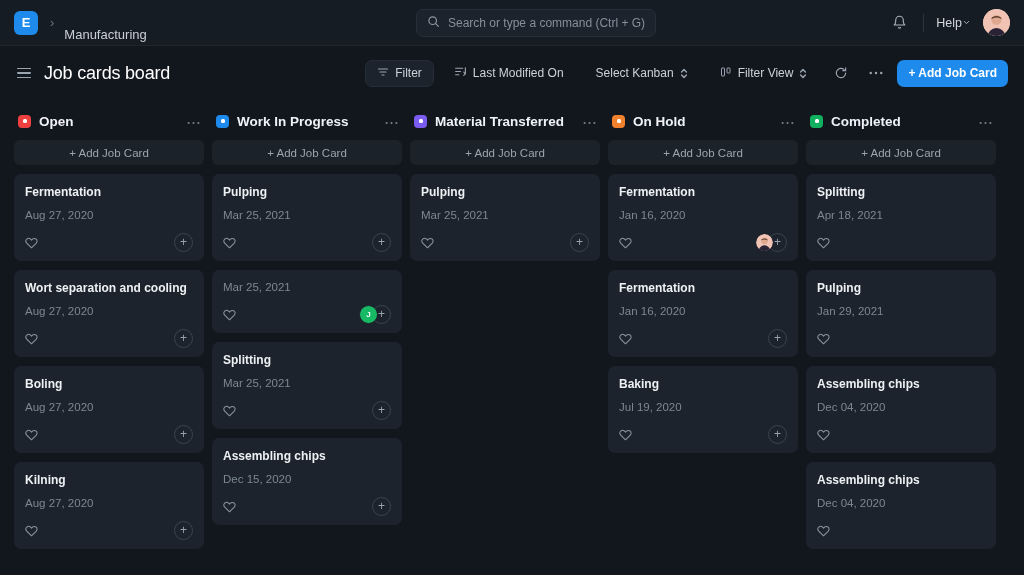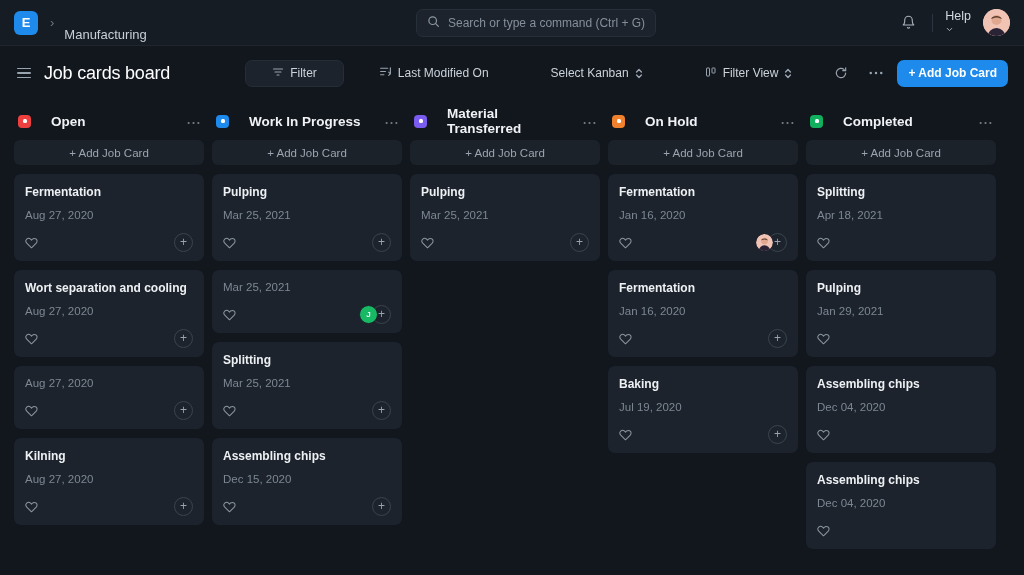--- a/index.html
+++ b/index.html
@@ -58,21 +58,21 @@
     display: flex; align-items: center; gap: 12px;
   }
   .icon-btn {
     width: 24px; height: 24px;
     display: flex; align-items: center; justify-content: center;
     color: #aab3bd; cursor: pointer;
   }
   .nav-divider { width: 1px; height: 18px; background: #2c3440; }
   .help-btn {
     display: flex; align-items: flex-start; 
-    font-size: 12.5px; color: #d2d8de; cursor: pointer; flex-direction: column;
+    font-size: 12.5px; color: #d2d8de; cursor: pointer;
   }
   .avatar-nav {
     width: 27px; height: 27px; border-radius: 50%;
     overflow: hidden; flex: 0 0 auto;
     background: #f0c3b4;
   }
 
   
   .page-header {
     height: 54px;
@@ -84,21 +84,21 @@
   .hamburger span { display: block; width: 14px; height: 1.6px; background: #9aa4b0; border-radius: 1px; }
   .page-title { font-size: 18px; font-weight: normal; color: #fff; letter-spacing: -0.2px; }
 
   .toolbar { margin-left: auto; display: flex; align-items: center; gap: 8px; }
   .tb-btn {
     height: 27px;
     background: #1c232c;
     border: 1px solid #252d37;
     border-radius: 7px;
     display: flex; align-items: center; gap: 6px;
-    padding: 0 26px;
+    padding: 0 11px;
     font-size: 12px; color: #cbd2d9; cursor: pointer;
     white-space: nowrap;
   }
   .tb-btn.plain { background: transparent; border-color: transparent; }
   .tb-icon-only { width: 27px; padding: 0; justify-content: center; }
   .tb-primary {
     height: 27px; background: #1d8aec; border: none; border-radius: 7px;
     display: flex; align-items: center; gap: 5px; padding: 0 11px;
     font-size: 12px; font-weight: bold; color: #fff; cursor: pointer;
     white-space: nowrap;
@@ -109,21 +109,21 @@
   .board {
     display: flex;
     gap: 8px;
     padding: 6px 14px 0 14px;
     align-items: flex-start;
     height: calc(575px - 46px - 54px);
   }
   .column { width: 190px; flex: 0 0 190px; }
 
   .col-head {
-    display: flex; align-items: center; gap: 20px;
+    display: flex; align-items: center; gap: 8px;
     padding: 6px 4px 10px 4px;
     height: 34px;
   }
   .col-dot { width: 13px; height: 13px; border-radius: 4px;
     display: flex; align-items: center; justify-content: center; flex: 0 0 auto; }
   .col-dot i { width: 4px; height: 4px; border-radius: 1.5px; background: #fff; display: block; }
   .col-title { font-size: 13.5px; font-weight: bold; color: #f0f2f5; }
   .col-menu { margin-left: auto; color: #79828e; font-size: 13px; letter-spacing: 1px;
     cursor: pointer; line-height: 10px; }
 
@@ -318,20 +318,21 @@
           <span class="heart">
             <svg width="13" height="13" viewBox="0 0 24 24" fill="none" stroke="#8b949e" stroke-width="1.9" stroke-linejoin="round">
               <path d="M20.8 5.9a5 5 0 0 0-7.1 0L12 7.6l-1.7-1.7a5 5 0 1 0-7.1 7.1l8.8 8.8 8.8-8.8a5 5 0 0 0 0-7.1z"></path>
             </svg>
           </span>
           <span class="foot-right">
             <span class="plus-btn">+</span>
           </span>
         </div>
       </div><div class="card">
+        <div class="card-title">Boling</div>
         <div class="card-date">Aug 27, 2020</div>
         <div class="card-foot">
           <span class="heart">
             <svg width="13" height="13" viewBox="0 0 24 24" fill="none" stroke="#8b949e" stroke-width="1.9" stroke-linejoin="round">
               <path d="M20.8 5.9a5 5 0 0 0-7.1 0L12 7.6l-1.7-1.7a5 5 0 1 0-7.1 7.1l8.8 8.8 8.8-8.8a5 5 0 0 0 0-7.1z"></path>
             </svg>
           </span>
           <span class="foot-right">
             <span class="plus-btn">+</span>
           </span>

